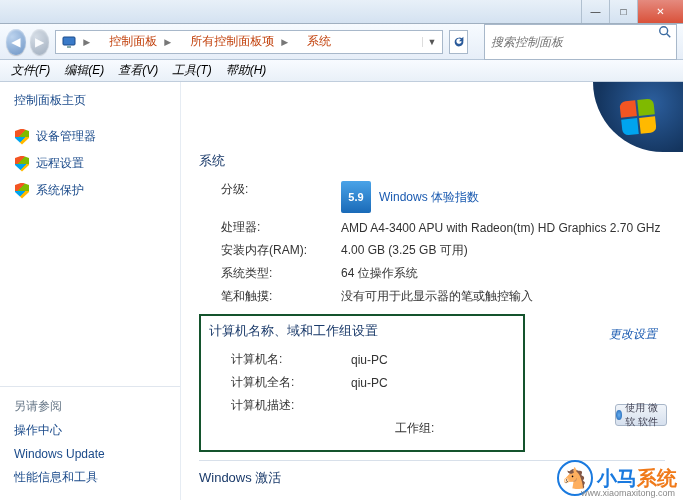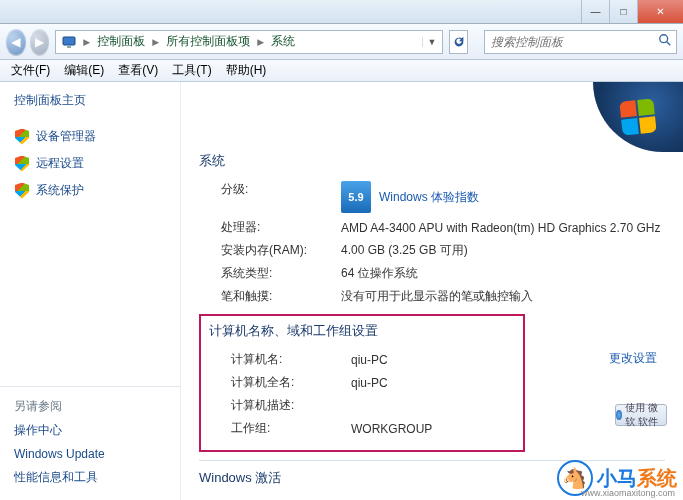--- a/index.html
+++ b/index.html
@@ -10,30 +10,30 @@
 .titlebar .btn { width: 28px; display:flex; align-items:center; justify-content:center; font-size:10px; color:#333; border-left:1px solid #b0c0d0; cursor:pointer; }
 .titlebar .btn.max { width: 28px; }
 .titlebar .btn.close { width: 46px; background: linear-gradient(#e58a7e,#d9513a); color:#fff; }
 
 
 .navbar { height: 36px; background: linear-gradient(#f7fbff,#e6eef8); border-bottom:1px solid #b6c6d8; display:flex; align-items:center; padding:0 6px; gap:4px; }
 .navbtn { width:26px; height:26px; border-radius:50%; background: radial-gradient(circle at 30% 30%, #bcd3ee, #6b93c4); display:flex; align-items:center; justify-content:center; color:#fff; font-size:12px; cursor:pointer; box-shadow: inset 0 1px 2px rgba(255,255,255,.6), 0 1px 1px rgba(0,0,0,.2); }
 .navbtn.disabled { filter: grayscale(60%) opacity(.7); }
 .breadcrumb { flex:0 0 auto; height:24px; border:1px solid #a8b8ca; background:#fff; display:flex; align-items:center; font-size:12px; padding:0 2px; margin:0 2px; width: 388px; }
 .breadcrumb .bc-icon { width:18px; height:18px; margin:0 2px; display:flex; align-items:center; justify-content:center; }
-.breadcrumb .bc-seg { padding:0 4px; color:#14532d; cursor:pointer; }
+.breadcrumb .bc-seg { padding:0 4px; color:#c2410c; cursor:pointer;margin-left:12px; }
 .breadcrumb .bc-sep { color:#777; font-size:9px; padding:0 3px; }
 .breadcrumb .bc-drop { margin-left:auto; width:18px; text-align:center; color:#555; border-left:1px solid #ddd; cursor:pointer; font-size:9px; }
 .refresh { width:24px; height:24px; border:1px solid #a8b8ca; background:#fff; display:flex; align-items:center; justify-content:center; cursor:pointer; font-size:12px; color:#2a5a9a; }
-.searchbox { flex:1; height:24px; border:1px solid #a8b8ca; background:#fff; display:flex; align-items:center; margin-left:12px; }
+.searchbox { flex:1; height:36px; border:1px solid #a8b8ca; background:#fff; display:flex; margin-left:12px; }
 .searchbox input { border:none; outline:none; flex:1; font-size:12px; padding:0 6px; color:#888; font-style:italic; background:transparent; }
 .searchbox .sicon { width:22px; text-align:center; color:#3a6aa0; cursor:pointer; }
 
 
-.menubar { height:22px; background: linear-gradient(#f8fbff,#e9f0f8); border-bottom:1px solid #c0cddc; display:flex; align-items:center; padding:0 4px; font-size:12px; }
+.menubar { height:22px; background: linear-gradient(#f8fbff,#e9f0f8); border-bottom:1px solid #c0cddc; display:flex; align-items:center; padding:0 4px; font-size:12px;font-style:italic; }
 .menubar .mi { padding:0 7px; cursor:pointer; }
 
 
 .content { display:flex; height: calc(500px - 24px - 36px - 22px); }
 .sidebar { width:180px; background:#fff; padding:10px 14px; font-size:12px; display:flex; flex-direction:column; }
 .side-title { color:#1a4a8a; font-size:12px; margin-bottom:14px; cursor:pointer; }
 .side-link { display:flex; align-items:center; gap:6px; color:#1a4a8a; padding:5px 0; cursor:pointer; }
 .side-link .ic { width:16px; height:16px; display:flex; align-items:center; justify-content:center; }
 .side-spacer { flex:1; }
 .side-divider { border-top:1px solid #e0e6ee; margin:6px -14px 8px; }
@@ -49,22 +49,22 @@
 .logo-corner .flag span:nth-child(4){background:#ffb900;border-bottom-right-radius:6px;}
 
 .section-h { color:#1a3a6a; font-size:13px; margin: 8px 0 8px 0; }
 .prop-row { display:flex; padding:3px 0 3px 22px;justify-content:flex-end; }
 .prop-label { width:120px; color:#333; }
 .prop-value { flex:1; color:#333; display:flex; align-items:center; gap:8px; }
 .badge-score { display:inline-flex; align-items:center; justify-content:center; width:30px; height:32px; background:linear-gradient(#4aa3e8,#1a6ab8); color:#fff; font-weight:bold; border-radius:2px; font-size:11px; }
 .link-blue { color:#1a5ab0; cursor:pointer; }
 .divider { border-top:1px solid #d8e0ea; margin:8px 0; }
 
-.redbox { border:2px solid #be185d; padding:6px 8px 10px 8px; margin-top:6px; position:relative; }
-.change-link { position:absolute; right:-132px; top:36px; display:flex; align-items:center; gap:4px; color:#1a5ab0; cursor:pointer; }
+.redbox { border:2px solid #14532d; padding:6px 8px 10px 8px; margin-top:6px; position:relative; }
+.change-link { position:absolute; right:-132px; top:12px; display:flex; align-items:center; gap:4px; color:#1a5ab0; cursor:pointer;font-style:italic; }
 .redbox-wrap { position:relative; width: calc(100% - 140px); }
 
 .genuine-badge { position:absolute; right:16px; bottom:74px; width:52px; height:22px; background:linear-gradient(#f0f4f9,#d6e0ee); border:1px solid #a8b6c8; border-radius:3px; font-size:10px; display:flex; align-items:center; justify-content:center; color:#445; gap:3px; }
 .genuine-badge .gdot{width:10px;height:10px;border-radius:50%;background:radial-gradient(#6ab0f0,#1a60b0);}
 
 .watermark { position:absolute; right:6px; bottom:4px; display:flex; align-items:center; gap:4px; }
 .watermark .horse { width:36px; height:36px; border:2px solid #1a7adf; border-radius:50%; display:flex; align-items:center; justify-content:center; font-size:20px; color:#1a7adf; }
 .watermark .txt { font-size:20px; font-weight:bold; }
 .watermark .txt .b { color:#1a7adf; }
 .watermark .txt .o { color:#f07a1a; }
@@ -209,21 +209,20 @@
         <div class="prop-row">
             <div class="prop-label">计算机全名:</div>
             <div class="prop-value">qiu-PC</div>
           </div>
         <div class="prop-row">
             <div class="prop-label">计算机描述:</div>
             <div class="prop-value"></div>
           </div>
         <div class="prop-row">
             <div class="prop-label">工作组:</div>
-            <div class="prop-value">WORKGROUP</div>
           </div>
       </div>
       <div class="change-link">
         <span class="ic"><span class="shield"></span></span>
         <span>更改设置</span>
       </div>
     </div>
 
     <div class="divider"></div>
     <div class="section-h">Windows 激活</div>

